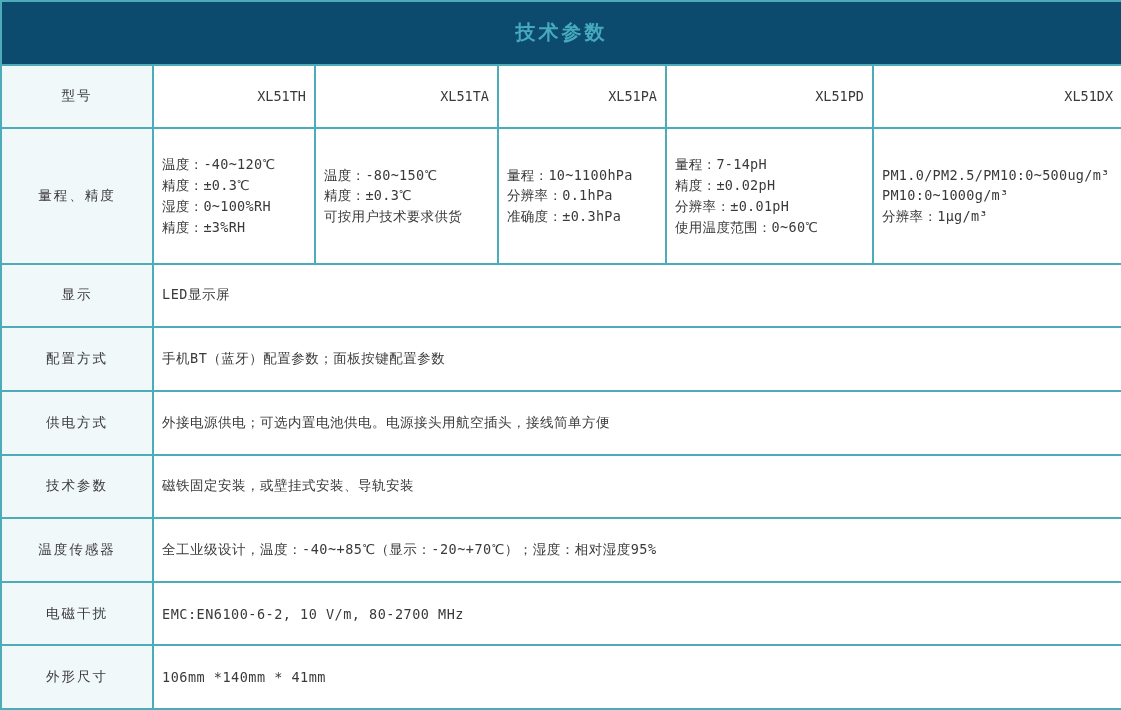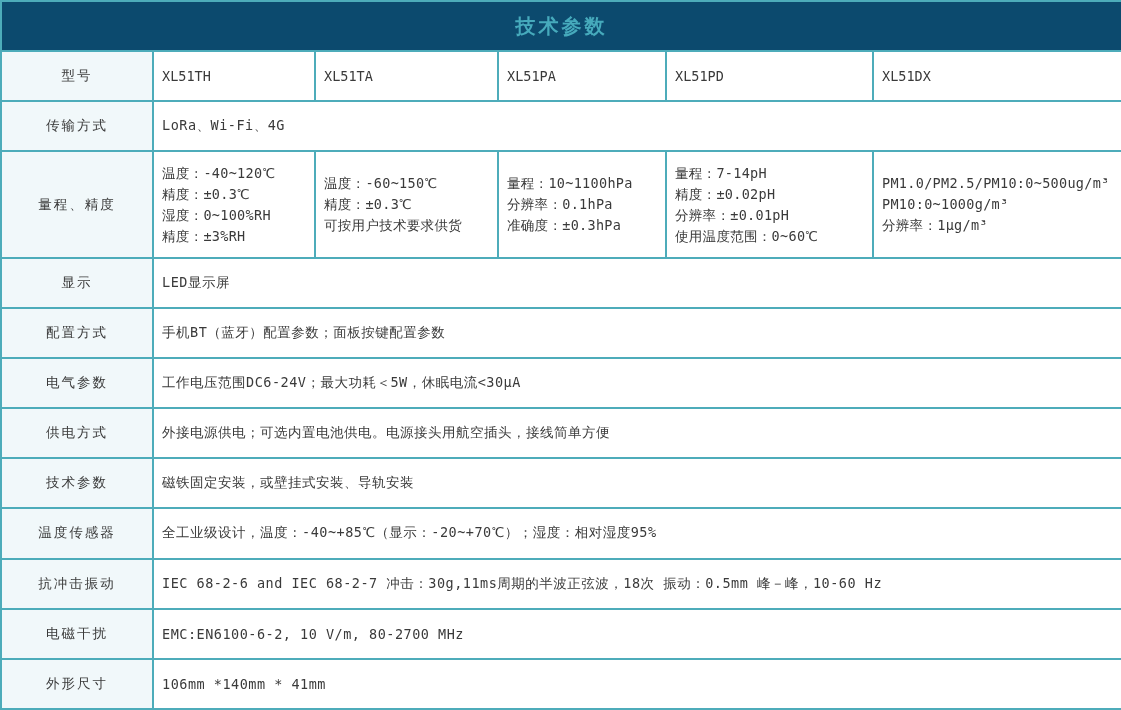--- a/index.html
+++ b/index.html
@@ -43,21 +43,21 @@
     letter-spacing: 3px;
     color: var(--accent);
     background: #0c4a6e;
   }
   td.label-cell {
     background: var(--label-bg);
     text-align: center;
     letter-spacing: 2px;
     padding: 4px 6px;
   }
-  td.center-cell { text-align: left; }
+  td.center-cell { text-align: right; }
   td.left-cell {
     text-align: left;
     padding-left: 20px;
     letter-spacing: 0.5px;
   }
   td.range-cell {
     text-align: left;
     padding-left: 13px;
     padding-right: 4px;
     white-space: pre-line;
@@ -89,32 +89,28 @@
   <tr class="std-row">
     <td class="label-cell">型号</td>
     <td class="center-cell">XL51TH</td>
     <td class="center-cell">XL51TA</td>
     <td class="center-cell">XL51PA</td>
     <td class="center-cell">XL51PD</td>
     <td class="center-cell">XL51DX</td>
   </tr>
 
 
-  <tr class="std-row">
-    <td class="label-cell">传输方式</td>
-    <td class="left-cell" colspan="5">LoRa、Wi-Fi、4G</td>
-  </tr>
 
   <tr class="range-row">
     <td class="label-cell">量程、精度</td>
     <td class="range-cell">温度：-40~120℃
 精度：±0.3℃
 湿度：0~100%RH
 精度：±3%RH</td>
-    <td class="range-cell">温度：-60~150℃
+    <td class="range-cell">温度：-80~150℃
 精度：±0.3℃
 可按用户技术要求供货</td>
     <td class="range-cell">量程：10~1100hPa
 分辨率：0.1hPa
 准确度：±0.3hPa</td>
     <td class="range-cell">量程：7-14pH
 精度：±0.02pH
 分辨率：±0.01pH
 使用温度范围：0~60℃</td>
     <td class="range-cell">PM1.0/PM2.5/PM10:0~500ug/m³
@@ -125,45 +121,37 @@
   <tr class="std-row">
     <td class="label-cell">显示</td>
     <td class="left-cell" colspan="5">LED显示屏</td>
   </tr>
 
   <tr class="std-row">
     <td class="label-cell">配置方式</td>
     <td class="left-cell" colspan="5">手机BT（蓝牙）配置参数；面板按键配置参数</td>
   </tr>
 
-  <tr class="std-row">
-    <td class="label-cell">电气参数</td>
-    <td class="left-cell" colspan="5">工作电压范围DC6-24V；最大功耗＜5W，休眠电流&lt;30μA</td>
-  </tr>
 
   <tr class="std-row">
     <td class="label-cell">供电方式</td>
     <td class="left-cell" colspan="5">外接电源供电；可选内置电池供电。电源接头用航空插头，接线简单方便</td>
   </tr>
 
 
   <tr class="std-row">
     <td class="label-cell">技术参数</td>
     <td class="left-cell" colspan="5">磁铁固定安装，或壁挂式安装、导轨安装</td>
   </tr>
 
   <tr class="std-row">
     <td class="label-cell">温度传感器</td>
     <td class="left-cell" colspan="5">全工业级设计，温度：-40~+85℃（显示：-20~+70℃）；湿度：相对湿度95%</td>
   </tr>
 
-  <tr class="std-row">
-    <td class="label-cell">抗冲击振动</td>
-    <td class="left-cell" colspan="5">IEC 68-2-6 and IEC 68-2-7 冲击：30g,11ms周期的半波正弦波，18次 振动：0.5mm 峰－峰，10-60 Hz</td>
-  </tr>
 
   <tr class="std-row">
     <td class="label-cell">电磁干扰</td>
     <td class="left-cell" colspan="5">EMC:EN6100-6-2, 10 V/m, 80-2700 MHz</td>
   </tr>
 
   <tr class="std-row">
     <td class="label-cell">外形尺寸</td>
     <td class="left-cell" colspan="5">106mm *140mm * 41mm</td>
   </tr>

